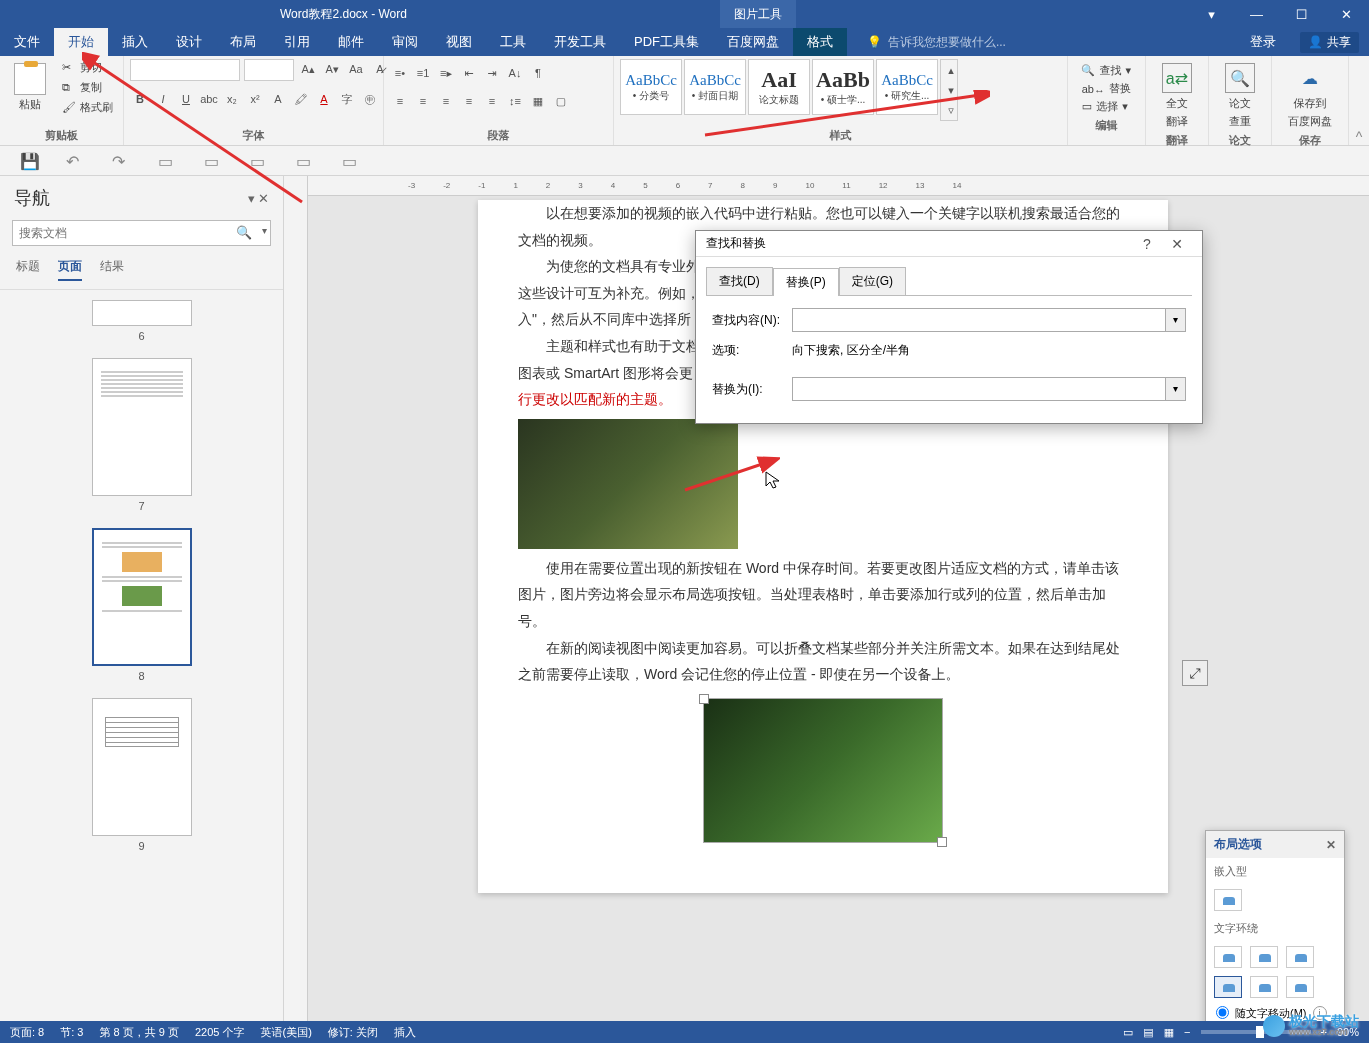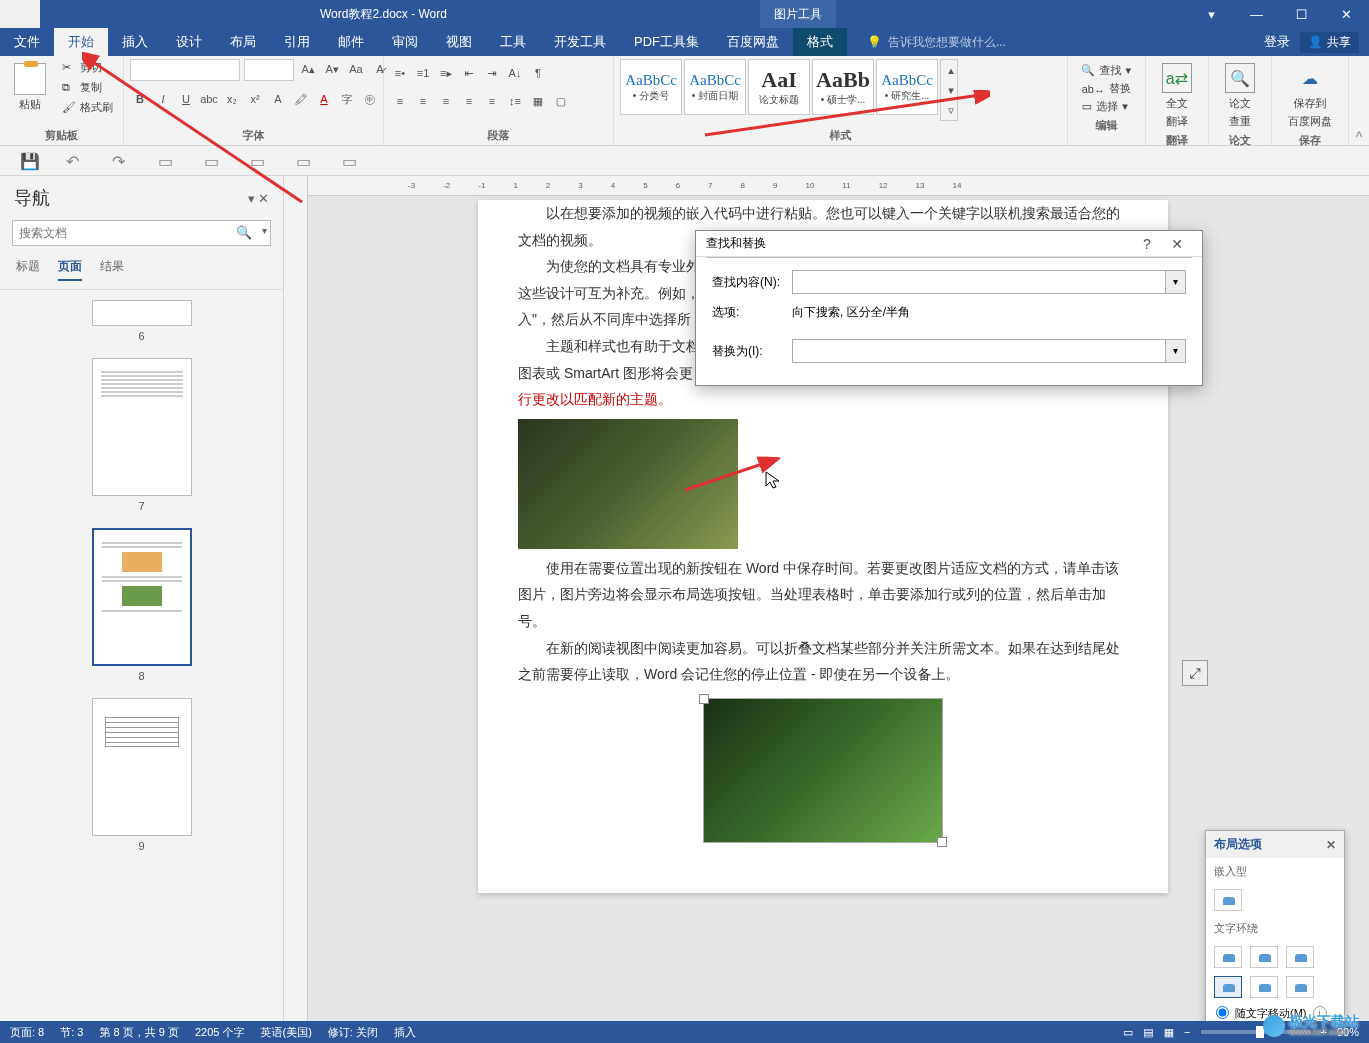--- a/index.html
+++ b/index.html
@@ -1,31 +1,31 @@
 <!DOCTYPE html>
 <html><head>
 <meta charset="utf-8">
 <style>
 * { margin: 0; padding: 0; box-sizing: border-box; font-family: "Microsoft YaHei", "Segoe UI", sans-serif; }
 body { width: 1369px; height: 1043px; background: #f0f0f0; overflow: hidden; position: relative; }
 
 
-.titlebar { height: 28px; background: #2b579a; display: flex; align-items: center; color: #fff; font-size: 12px; position: relative; margin-left: 40px; }
+.titlebar { height: 28px; background: #2b579a; display: flex; align-items: center; color: #fff; font-size: 12px; position: relative; }
 .titlebar .doc-title { position: absolute; left: 280px; }
 .titlebar .tool-ctx { position: absolute; left: 720px; background: #3b67a8; height: 100%; display:flex; align-items:center; padding: 0 14px; }
 .win-controls { margin-left: auto; display: flex; }
 .win-btn { width: 45px; height: 28px; display:flex; align-items:center; justify-content:center; color:#fff; font-size:13px; }
 
 
 .ribbon-tabs { height: 28px; background: #2b579a; display: flex; align-items: stretch; color: #fff; font-size: 13px; }
 .ribbon-tab { padding: 0 14px; display:flex; align-items:center; cursor:pointer; }
 .ribbon-tab.active { background: #f3f3f3; color: #2b579a; }
 .ribbon-tab.ctx { background: #0c4a6e; }
 .search-area { margin-left: 20px; color: #b8c8e0; display:flex; align-items:center; gap:6px; font-size:12px; }
-.login-area { margin-left: auto; display:flex; align-items:center; gap:10px; padding-right:10px; }
+.login-area { margin-left: auto; display:flex; align-items:center; gap:24px; padding-right:10px; }
 .share-btn { background:#1e4a88; padding:2px 8px; border-radius:2px; font-size:12px; display:flex; align-items:center; gap:4px;}
 
 
 .ribbon-body { height: 90px; background: #f3f3f3; border-bottom:1px solid #d4d4d4; display:flex; font-size:11px; color:#444; }
 .ribbon-group { border-right:1px solid #e0e0e0; display:flex; flex-direction:column; padding: 3px 6px 0; }
 .ribbon-group .controls { flex:1; display:flex; align-items:flex-start; gap:4px; }
 .ribbon-group .label { text-align:center; font-size:11px; color:#666; padding-bottom:2px;font-weight:bold; }
 .paste-big { display:flex; flex-direction:column; align-items:center; padding:4px 8px; gap:2px; }
 .paste-icon { width:32px; height:32px; background:#fff; border:1px solid #aaa; position:relative; }
 .paste-icon::after{ content:''; position:absolute; top:-3px; left:9px; width:14px; height:6px; background:#e8a838; border-radius:2px;}
@@ -478,20 +478,25 @@
 
     </div>
   </div>
 </div>
 
 <div class="dialog">
   <div class="dialog-title">
     <span class="t">查找和替换</span>
     <span class="btn">?</span>
     <span class="btn">✕</span>
+  </div>
+  <div class="dialog-tabs">
+    <div class="dialog-tab">查找(D)</div>
+    <div class="dialog-tab active">替换(P)</div>
+    <div class="dialog-tab">定位(G)</div>
   </div>
   <div class="dialog-body">
     <div class="form-row">
       <label>查找内容(N):</label>
       <div class="combo">
           <div style="flex:1"></div>
           <div class="dd">▾</div>
         </div>
     </div>
     <div class="form-row" style="margin-bottom:4px">

